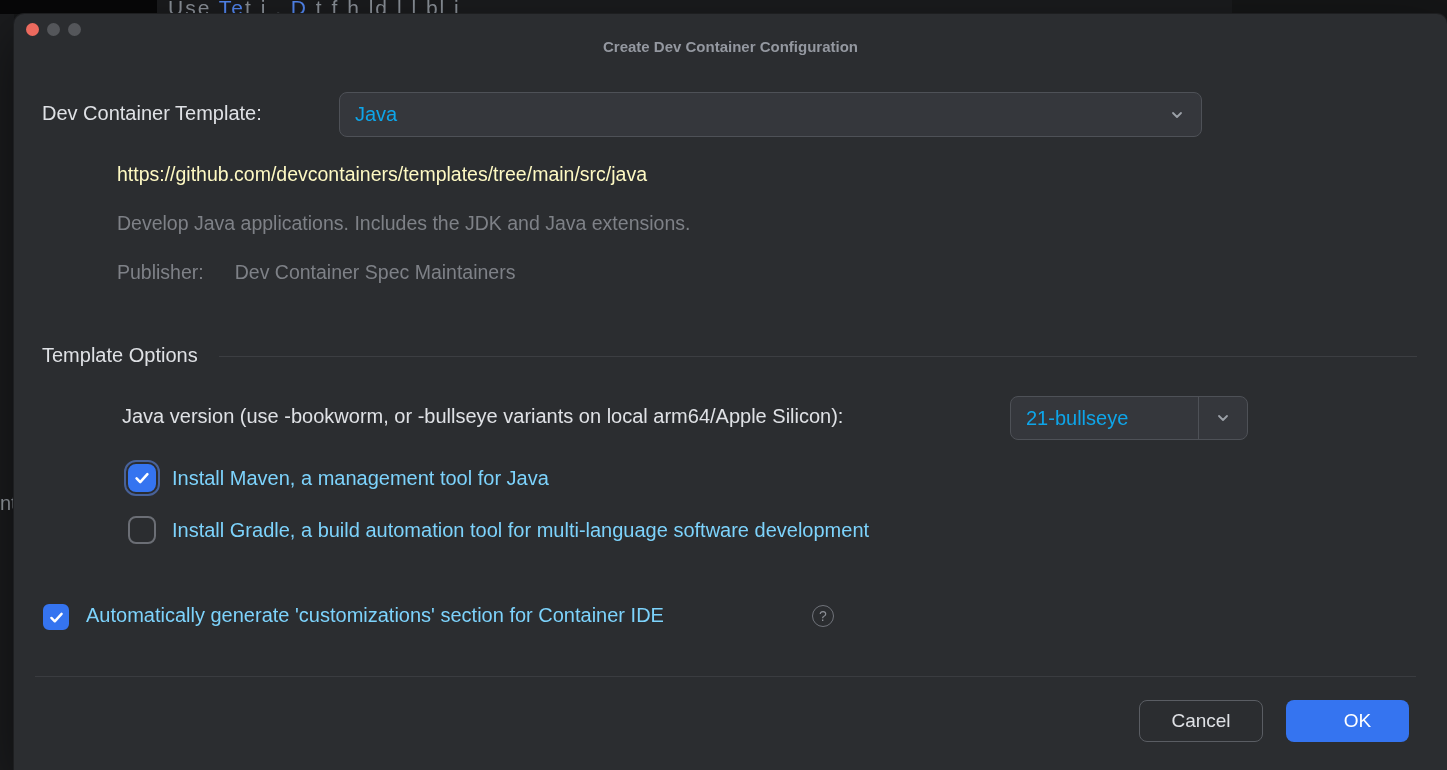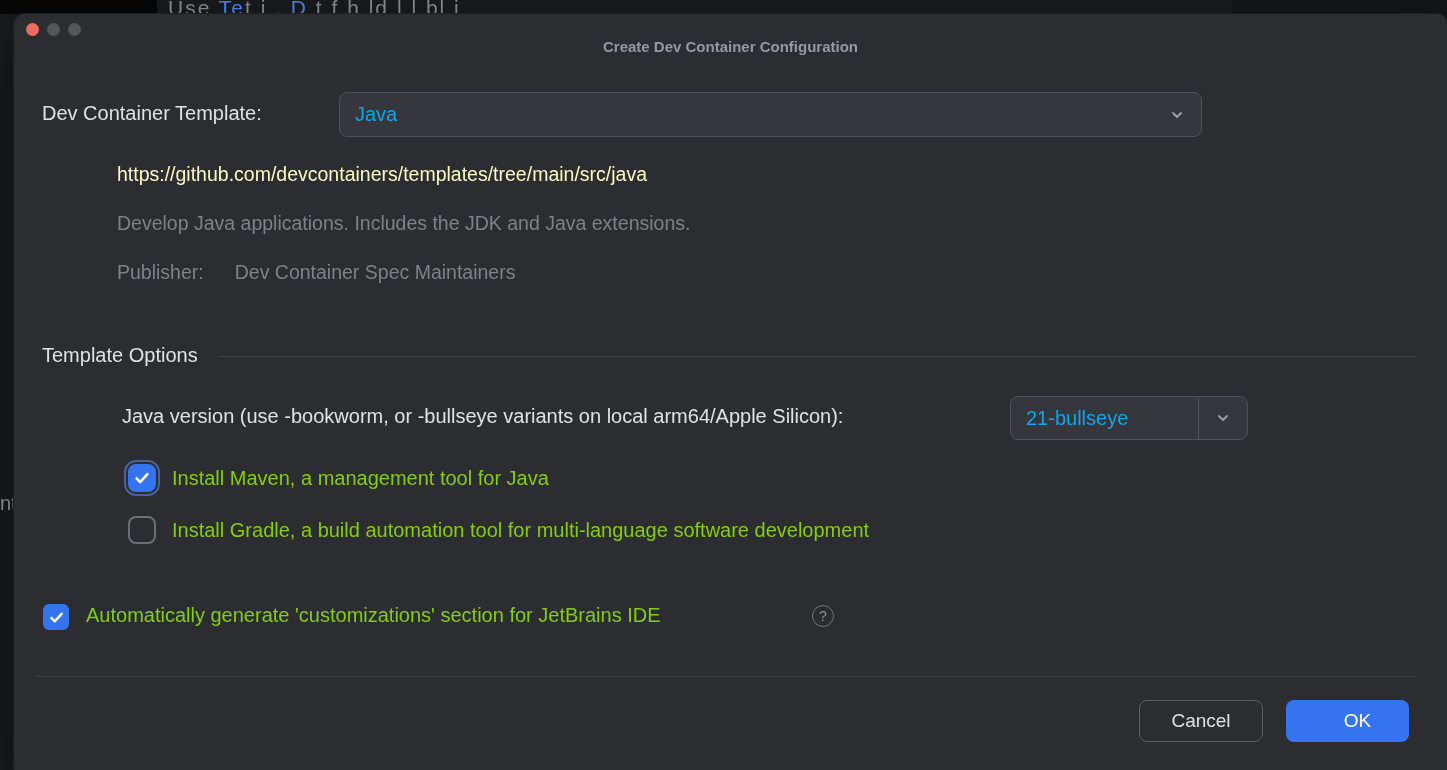--- a/index.html
+++ b/index.html
@@ -89,21 +89,21 @@
     position:absolute; width:28px; height:28px; border-radius:8px;
     border:2px solid #6b6e75; background:transparent;
     display:flex; align-items:center; justify-content:center; cursor:default;
   }
   .checkbox.checked { background:#3574f0; border-color:#3574f0; }
   .checkbox .check-icon { display:none; }
   .checkbox.checked .check-icon { display:block; }
   .cb-maven { left:114px; top:450px; outline:2px solid rgba(94,140,240,.55); outline-offset:2px; }
   .cb-gradle { left:114px; top:502px; }
   .cb-custom { left:29px; top:590px; width:26px; height:26px; border-radius:6px; }
-  .cb-label { position:absolute; font-size:20px; color:#84cc16; white-space:nowrap; cursor:default; }
+  .cb-label { position:absolute; font-size:20px; color:#7dd3fc; white-space:nowrap; cursor:default; }
   .lbl-maven { left:158px; top:453px; }
   .lbl-gradle { left:158px; top:505px; }
   .lbl-custom { left:72px; top:590px; }
 
   .help-icon {
     position:absolute; left:798px; top:591px; width:22px; height:22px;
     border:1.5px solid #70737a; border-radius:50%;
     display:flex; align-items:center; justify-content:center;
     font-size:14px; color:#8b8e95; cursor:default;
   }
@@ -185,20 +185,20 @@
   <div class="checkbox cb-gradle">
     
   </div>
   <div class="cb-label lbl-gradle">Install Gradle, a build automation tool for multi-language software development</div>
 
   <div class="checkbox cb-custom checked">
     <svg class="check-icon" width="17" height="17" viewBox="0 0 16 16">
         <path d="M3.2 8.4 L6.4 11.6 L12.8 4.6" fill="none" stroke="#ffffff" stroke-width="2.3" stroke-linecap="round" stroke-linejoin="round"></path>
       </svg>
   </div>
-  <div class="cb-label lbl-custom">Automatically generate 'customizations' section for JetBrains IDE</div>
+  <div class="cb-label lbl-custom">Automatically generate 'customizations' section for Container IDE</div>
   <div class="help-icon">?</div>
 
   <div class="footer-rule"></div>
   <button class="btn btn-cancel">Cancel</button>
   <button class="btn btn-ok">OK</button>
 
 </div>
 
 </body></html>

